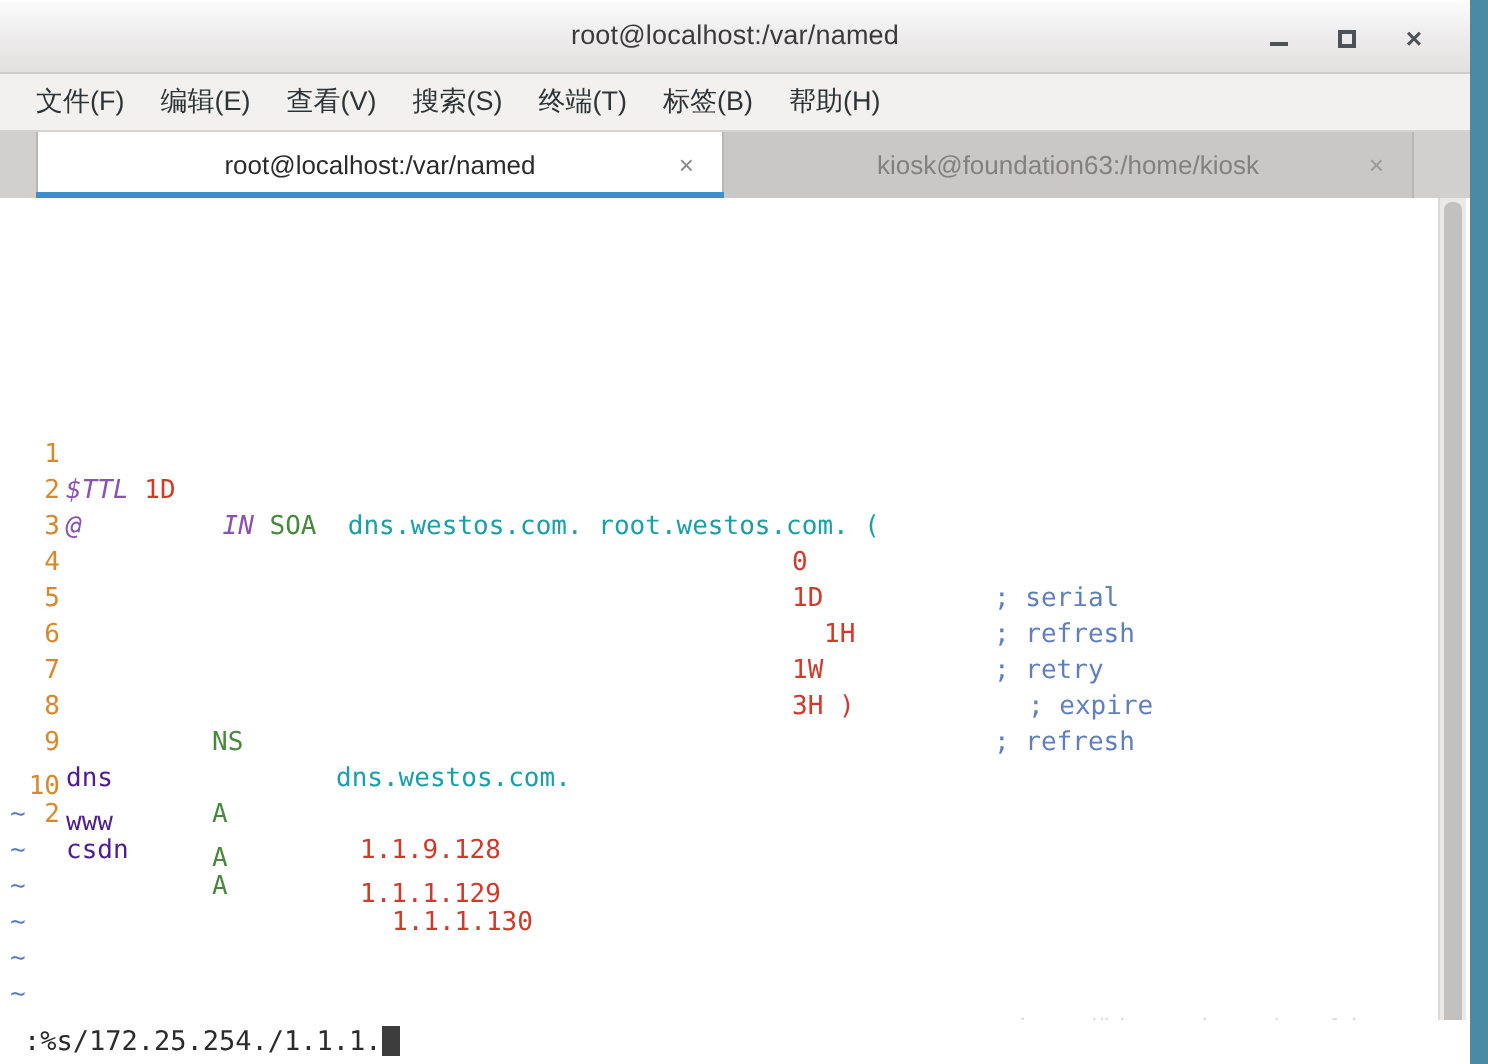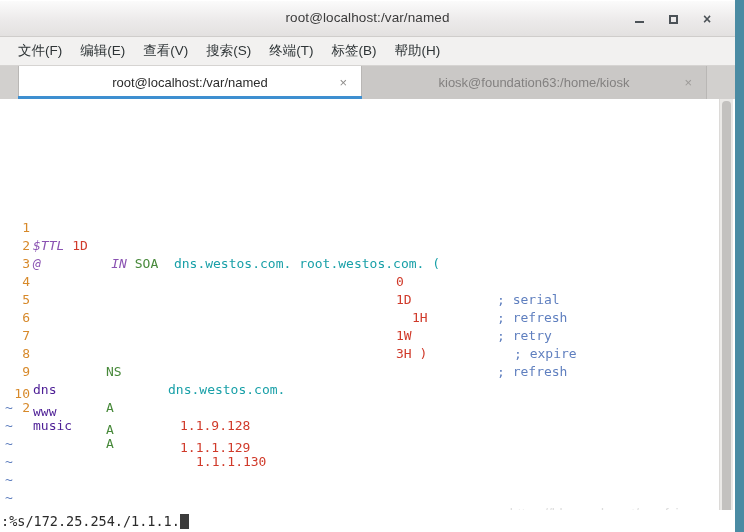--- a/index.html
+++ b/index.html
@@ -212,21 +212,21 @@
   #statusline {
     position: absolute;
     left: 0; right: 0; bottom: 0;
     height: 22px;
     background: #ffffff;
     font-family: "DejaVu Sans Mono", "Liberation Mono", monospace;
     font-size: 13.5px;
     line-height: 22px;
     color: #2b2b2b;
     white-space: pre;
-    padding-left: 1px;
+    padding-left: 12px;
     box-sizing: border-box;
   }
   #cmd-cursor {
     display: inline-block;
     width: 9px;
     height: 15px;
     background: #3c3c3c;
     vertical-align: -3px;
   }
 
@@ -356,21 +356,21 @@
 
       <div class="line" style="top:268px">
         <span class="lnum">10</span>
         <span class="ltext"><span class="c-gray">www</span></span>
         <span class="ltext" style="left:106px"><span class="c-green">A</span></span>
         <span class="ltext" style="left:180px"><span class="c-red">1.1.1.129</span></span>
       </div>
 
       <div class="line" style="top:282px">
         <span class="lnum">2</span>
-        <span class="ltext"><span class="c-gray">music</span></span>
+        <span class="ltext"><span class="c-gray">csdn</span></span>
         <span class="ltext" style="left:106px"><span class="c-green">A</span></span>
         <span class="ltext" style="left:196px"><span class="c-red">1.1.1.130</span></span>
       </div>
 
       <div class="tilde" style="top:300px">~</div>
       <div class="tilde" style="top:318px">~</div>
       <div class="tilde" style="top:336px">~</div>
       <div class="tilde" style="top:354px">~</div>
       <div class="tilde" style="top:372px">~</div>
       <div class="tilde" style="top:390px">~</div>

